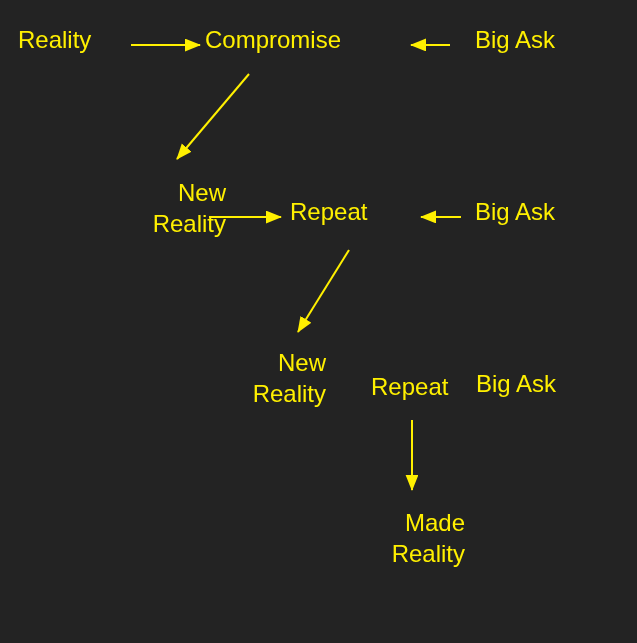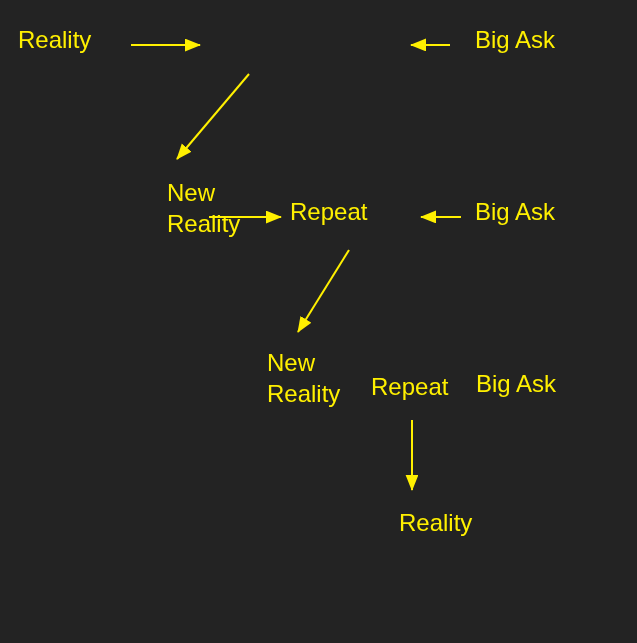--- a/index.html
+++ b/index.html
@@ -19,41 +19,41 @@
   .node {
     position: absolute;
     color: #FFF000;
     white-space: nowrap;
     line-height: 1.0;
     letter-spacing: 0px;
   }
   .node.lg   { font-size: 24px; }
   .node.sm   { font-size: 24px; }
   .node.stack {
-    text-align: left;
+    text-align: right;
     line-height: 1.28;
     white-space: normal;
-    margin-left: 39px;
   }
   .node.stack > span { display: block; }
   svg.arrows {
     position: absolute;
     left: 0; top: 0;
     width: 637px;
     height: 643px;
     pointer-events: none;
   }
 </style>
 </head>
 <body>
 
 <div id="canvas">
 
   <div class="node lg" style="left:18px; top:28px;">Reality</div>
 
+  <div class="node lg" style="left:205px; top:28px;">Compromise</div>
 
   <div class="node lg" style="left:475px; top:28px;">Big Ask</div>
 
   <div class="node lg stack" style="left:128px; top:178px; width:98px;">
     <span>New</span>
     <span>Reality</span>
   </div>
 
   <div class="node lg" style="left:290px; top:200px;">Repeat</div>
 
@@ -62,20 +62,21 @@
   <div class="node lg stack" style="left:228px; top:348px; width:98px;">
     <span>New</span>
     <span>Reality</span>
   </div>
 
   <div class="node sm" style="left:371px; top:375px;">Repeat</div>
 
   <div class="node lg" style="left:476px; top:372px;">Big Ask</div>
 
   <div class="node lg stack" style="left:360px; top:508px; width:105px;">
+    <span>Made</span>
     <span>Reality</span>
   </div>
 
   <svg class="arrows" viewBox="0 0 637 643">
     <defs>
       <marker id="head" markerWidth="9" markerHeight="9" refX="7.5" refY="3.2" orient="auto" markerUnits="strokeWidth">
         <path d="M0,0 L8,3.2 L0,6.4 z" fill="#FFF000"></path>
       </marker>
     </defs>
 

